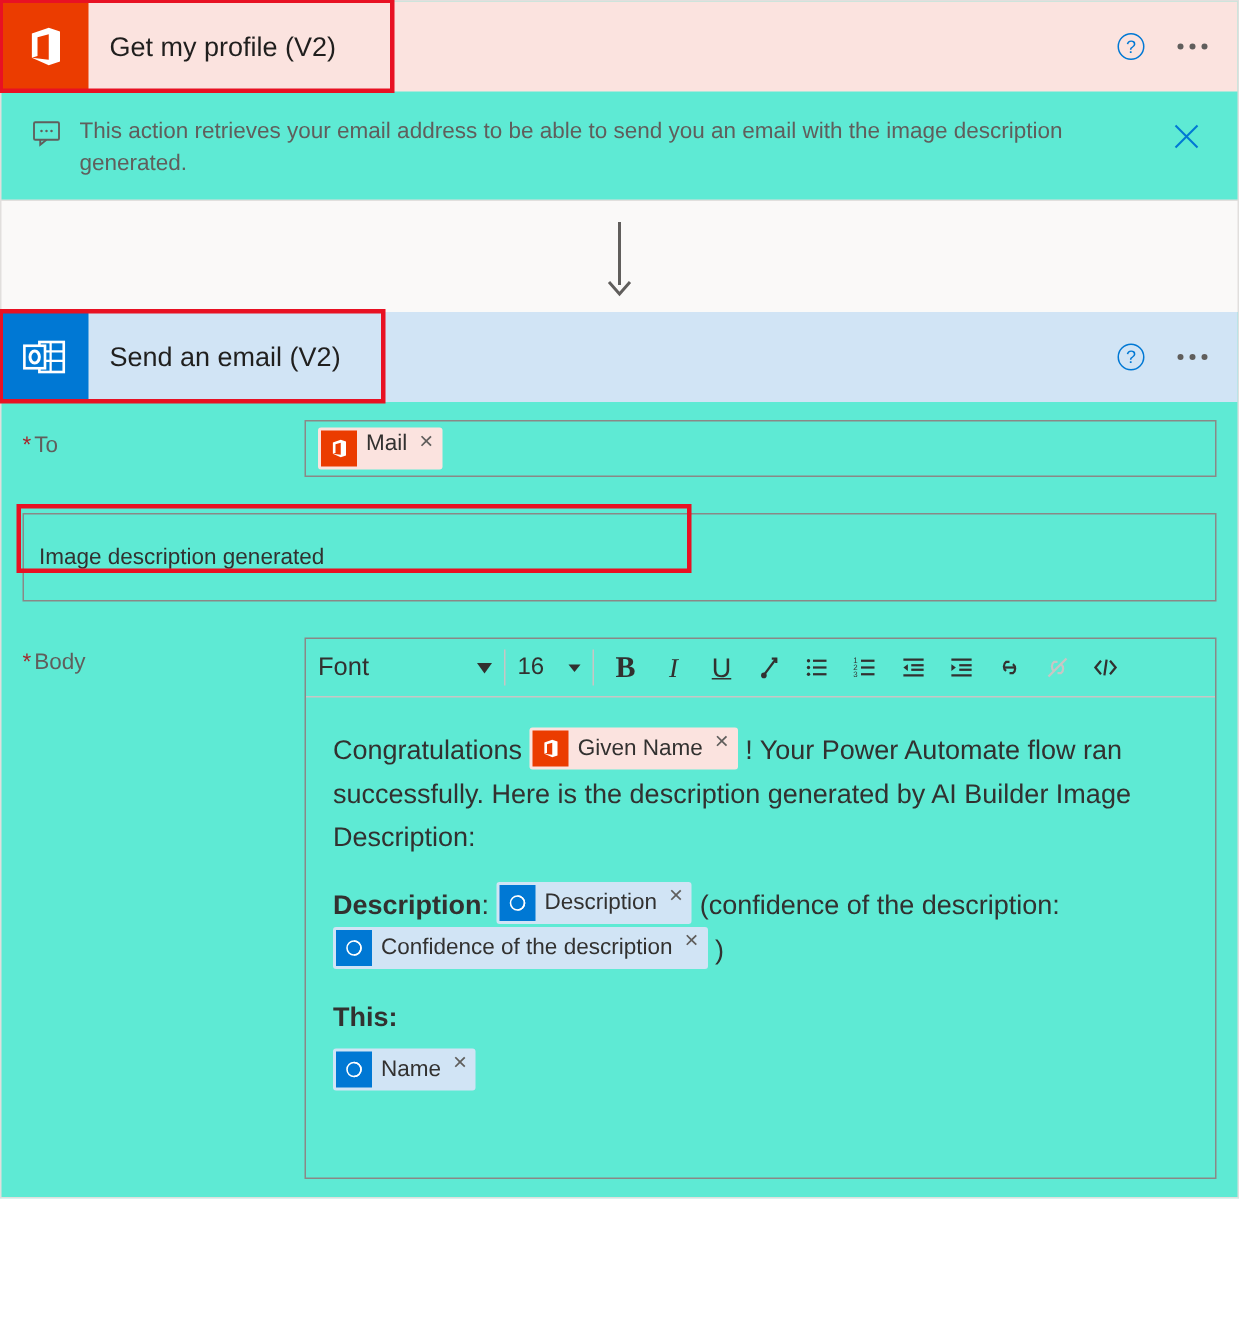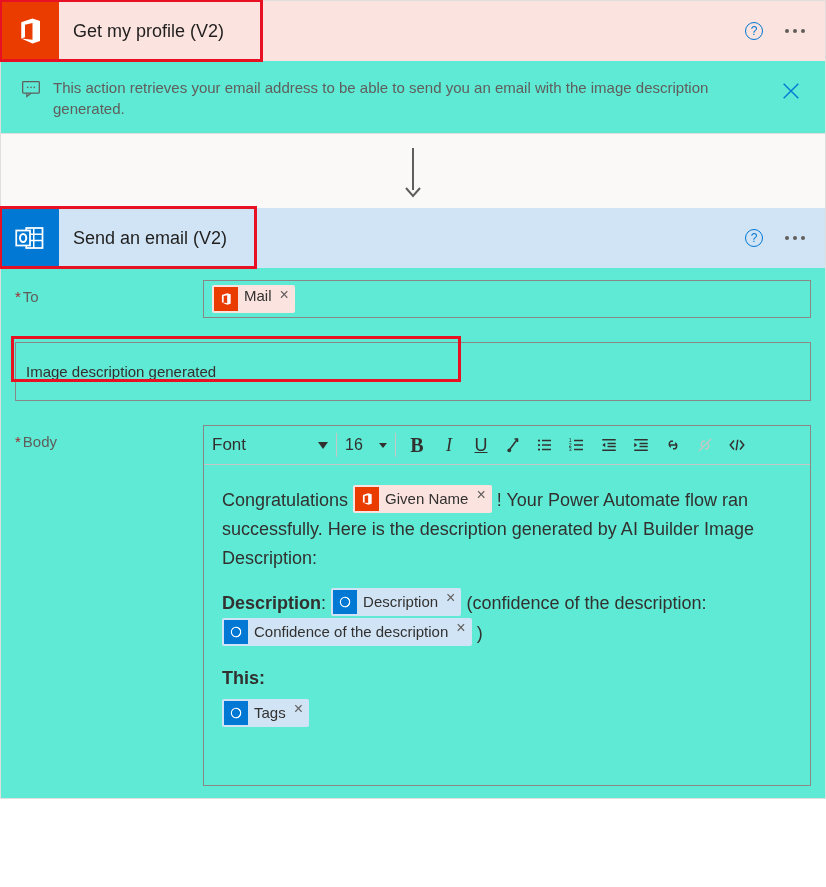--- a/index.html
+++ b/index.html
@@ -462,21 +462,21 @@
               <span class="strong">This:</span>
             </p>
             <p>
               <span class="token token-blue">
                 <span class="token-icon blue">
                     <svg viewBox="0 0 24 24">
                       <circle cx="12" cy="12" r="8" fill="none" stroke="#fff" stroke-width="1.8"></circle>
                       <path d="M12 4 A8 8 0 0 1 12 20" fill="none" stroke="#fff" stroke-width="1.8"></path>
                     </svg>
                   </span>
-                <span>Tags</span>
+                <span>Name</span>
                 <span class="token-x">×</span>
               </span>
             </p>
           </div>
         </div>
       </div>
     </div>
 
   </div>
 </div>

